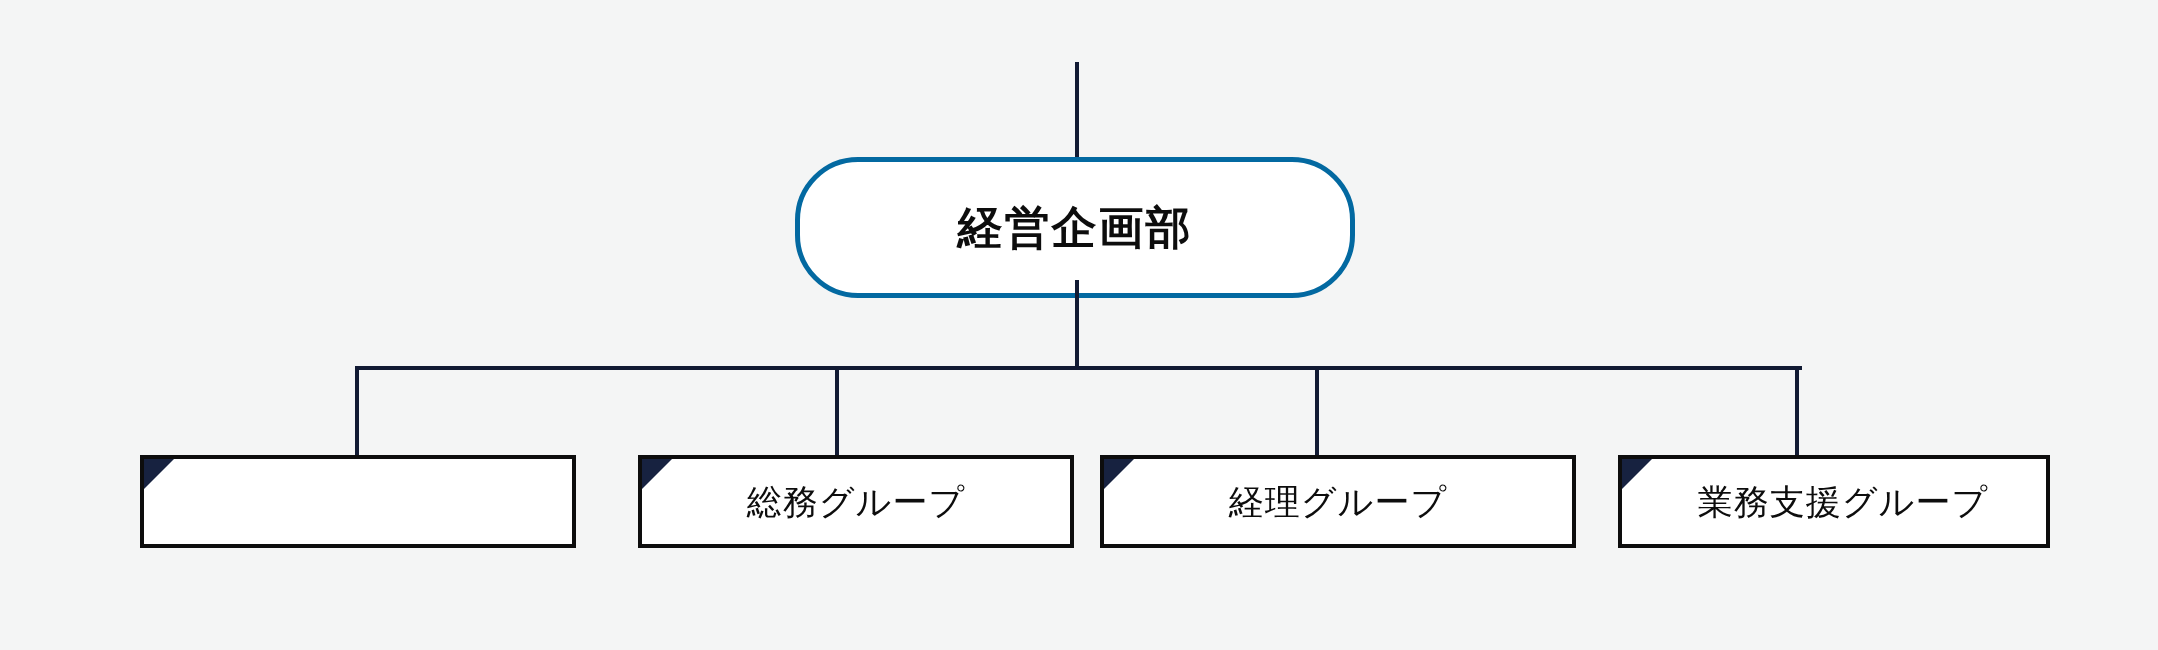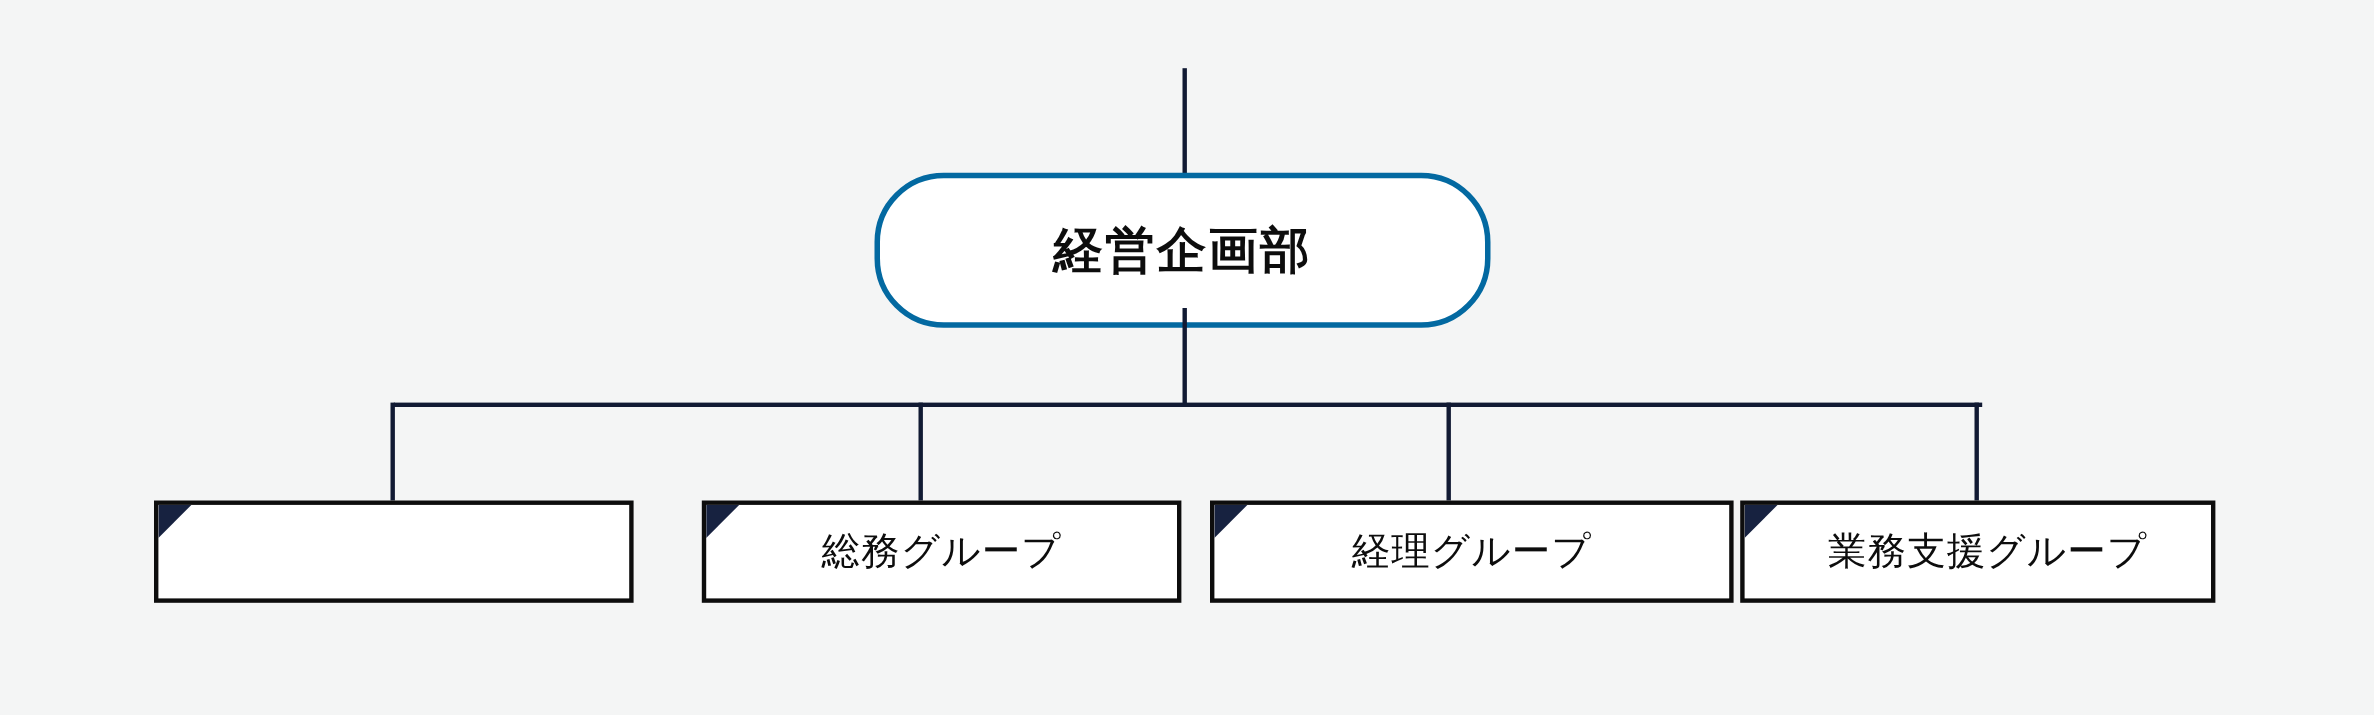--- a/index.html
+++ b/index.html
@@ -109,21 +109,21 @@
     width: 0;
     height: 0;
     border-top: 30px solid #172240;
     border-right: 30px solid transparent;
     z-index: 1;
   }
 
   #child-0 { left: 140px;  width: 436px; }
   #child-1 { left: 620px;  width: 436px; margin-left: 18px; }
   #child-2 { left: 1100px; width: 476px; }
-  #child-3 { left: 1582px; width: 432px; padding-left: 18px; }
+  #child-3 { left: 1618px; width: 432px; padding-left: 18px; }
 </style>
 </head>
 <body>
 
 <div id="org-chart">
 
   <div class="connector connector-v" id="stem-top"></div>
 
   <div id="root-node">
     <span class="node-label">経営企画部</span>

